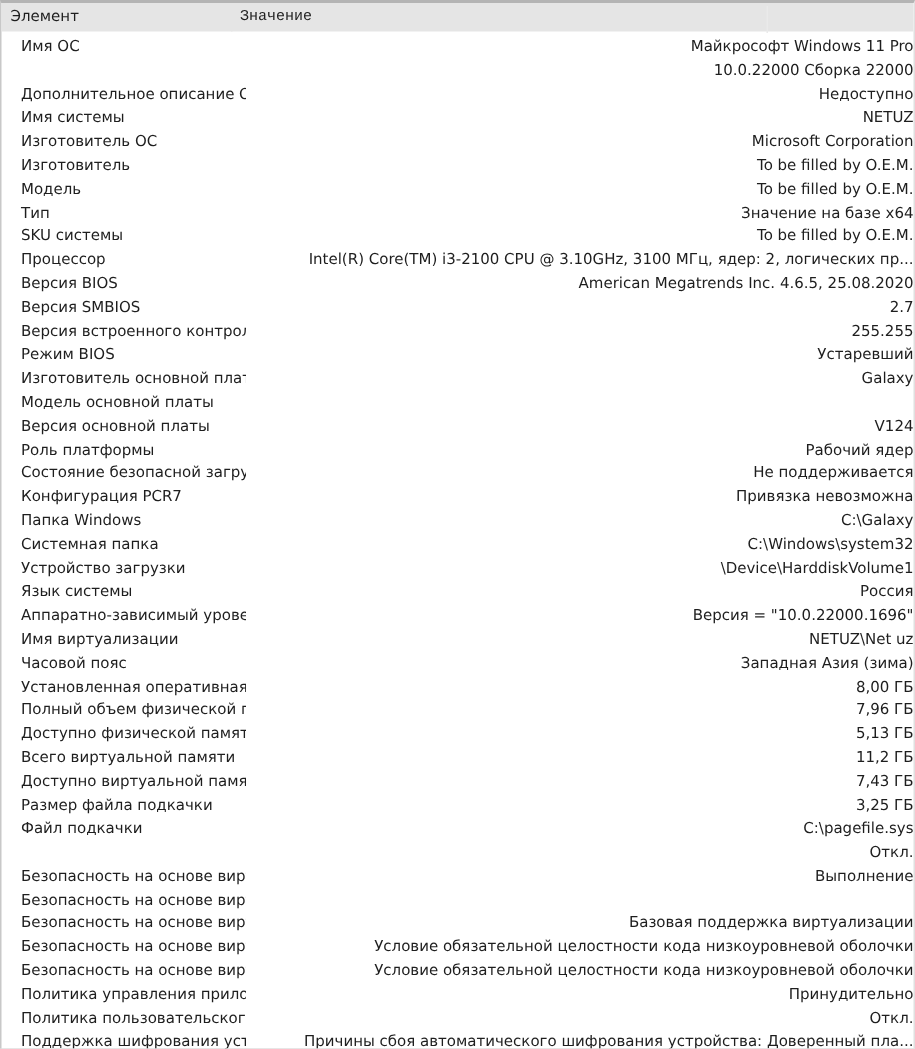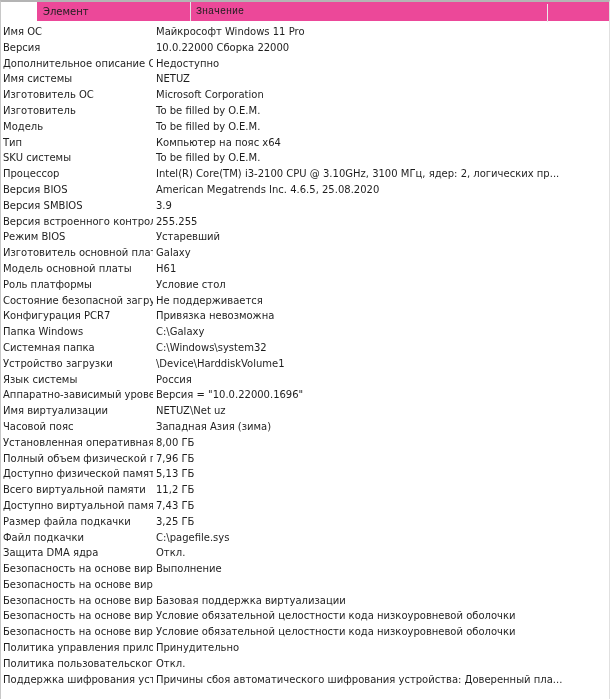--- a/index.html
+++ b/index.html
@@ -27,22 +27,21 @@
       border-bottom: 2px solid #9a9a9a;
       border-right: 1px solid #e0e0e0;
       overflow: hidden;
       background: #ffffff;
     }
     .header {
       position: relative;
       height: 19px;
       display: flex;
       align-items: flex-start;
-      background: #ec4899;
-      margin-left: 36px;
+      background: #e5e5e5;
     }
     .header .col-el {
       width: 147px;
       padding-left: 6px;
       box-sizing: content-box;
       height: 19px;
       line-height: 19px;
       border-right: 1px solid #e5e5e5;
       white-space: nowrap;
       overflow: hidden;
@@ -70,46 +69,46 @@
       right: 0;
     }
     .row {
       display: flex;
       height: 15.8px;
       line-height: 15.8px;
       white-space: nowrap;
     }
     .row .cell-el {
       width: 150px;
-      padding-left: 2px;
+      padding-left: 13px;
       overflow: hidden;
       flex: none;
     }
     .row .cell-val {
       padding-left: 3px;
       overflow: hidden;
       flex: 1;
+      text-align: right;
     }
   </style>
 </head>
 <body>
 
 <div class="frame">
   <div class="header">
     <div class="col-el">Элемент</div>
     <div class="col-val">Значение</div>
     <div class="col-split"></div>
   </div>
   <div class="rows" id="rows">
       <div class="row">
         <div class="cell-el">Имя ОС</div>
         <div class="cell-val">Майкрософт Windows 11 Pro</div>
       </div>
       <div class="row">
-        <div class="cell-el">Версия</div>
         <div class="cell-val">10.0.22000 Сборка 22000</div>
       </div>
       <div class="row">
         <div class="cell-el">Дополнительное описание ОС</div>
         <div class="cell-val">Недоступно</div>
       </div>
       <div class="row">
         <div class="cell-el">Имя системы</div>
         <div class="cell-val">NETUZ</div>
       </div>
@@ -120,57 +119,60 @@
       <div class="row">
         <div class="cell-el">Изготовитель</div>
         <div class="cell-val">To be filled by O.E.M.</div>
       </div>
       <div class="row">
         <div class="cell-el">Модель</div>
         <div class="cell-val">To be filled by O.E.M.</div>
       </div>
       <div class="row">
         <div class="cell-el">Тип</div>
-        <div class="cell-val">Компьютер на пояс x64</div>
+        <div class="cell-val">Значение на базе x64</div>
       </div>
       <div class="row">
         <div class="cell-el">SKU системы</div>
         <div class="cell-val">To be filled by O.E.M.</div>
       </div>
       <div class="row">
         <div class="cell-el">Процессор</div>
         <div class="cell-val">Intel(R) Core(TM) i3-2100 CPU @ 3.10GHz, 3100 МГц, ядер: 2, логических пр...</div>
       </div>
       <div class="row">
         <div class="cell-el">Версия BIOS</div>
         <div class="cell-val">American Megatrends Inc. 4.6.5, 25.08.2020</div>
       </div>
       <div class="row">
         <div class="cell-el">Версия SMBIOS</div>
-        <div class="cell-val">3.9</div>
+        <div class="cell-val">2.7</div>
       </div>
       <div class="row">
         <div class="cell-el">Версия встроенного контролл...</div>
         <div class="cell-val">255.255</div>
       </div>
       <div class="row">
         <div class="cell-el">Режим BIOS</div>
         <div class="cell-val">Устаревший</div>
       </div>
       <div class="row">
         <div class="cell-el">Изготовитель основной платы</div>
         <div class="cell-val">Galaxy</div>
       </div>
       <div class="row">
         <div class="cell-el">Модель основной платы</div>
-        <div class="cell-val">H61</div>
+      </div>
+      <div class="row">
+        <div class="cell-el">Версия основной платы</div>
+        <div class="cell-val">V124</div>
       </div>
       <div class="row">
         <div class="cell-el">Роль платформы</div>
-        <div class="cell-val">Условие стол</div>
+        <div class="cell-val">Рабочий ядер</div>
       </div>
       <div class="row">
         <div class="cell-el">Состояние безопасной загруз...</div>
         <div class="cell-val">Не поддерживается</div>
       </div>
       <div class="row">
         <div class="cell-el">Конфигурация PCR7</div>
         <div class="cell-val">Привязка невозможна</div>
       </div>
       <div class="row">
@@ -223,21 +225,20 @@
       </div>
       <div class="row">
         <div class="cell-el">Размер файла подкачки</div>
         <div class="cell-val">3,25 ГБ</div>
       </div>
       <div class="row">
         <div class="cell-el">Файл подкачки</div>
         <div class="cell-val">C:\pagefile.sys</div>
       </div>
       <div class="row">
-        <div class="cell-el">Защита DMA ядра</div>
         <div class="cell-val">Откл.</div>
       </div>
       <div class="row">
         <div class="cell-el">Безопасность на основе вирту...</div>
         <div class="cell-val">Выполнение</div>
       </div>
       <div class="row">
         <div class="cell-el">Безопасность на основе вирту...</div>
         <div class="cell-val"></div>
       </div>

